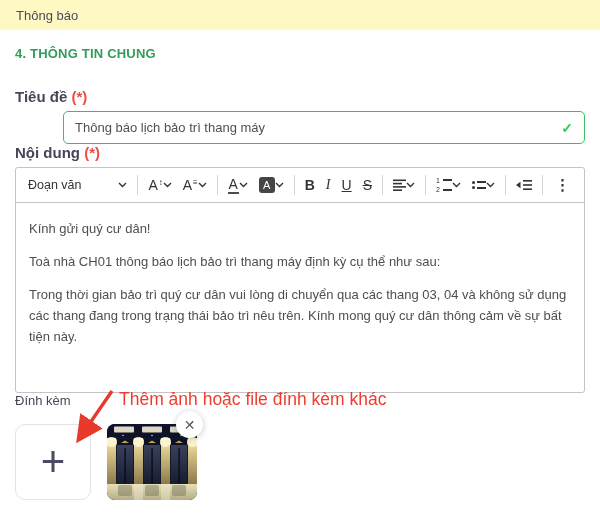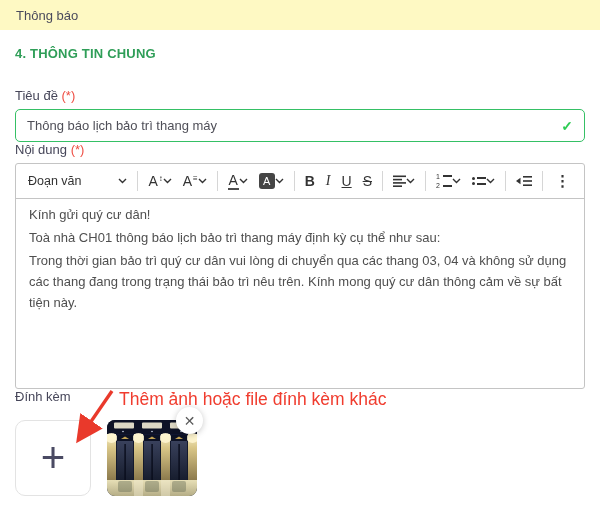--- a/index.html
+++ b/index.html
@@ -7,26 +7,26 @@
        -webkit-font-smoothing:antialiased;position:relative;overflow:hidden;}
   #app{width:600px;height:529px;position:relative;}
 
   
   .panel-header{height:30px;background:#fef9c3;display:flex;align-items:center;
                 padding:0 16px;font-size:13px;color:#4a4a5c;}
 
   .main{padding:0 15px;}
   .section-title{margin:16px 0 0;font-size:13px;font-weight:bold;color:#2f9e58;letter-spacing:.2px;}
 
-  .field-label{margin-top:27px;font-size:13px;color:#464659;}
+  .field-label{margin-top:27px;font-size:15px;color:#464659;font-weight:bold;}
   .field-label.nd{margin-top:0;}
   .req{color:#ee4d42;}
 
   
-  .title-input-wrap{position:relative;margin-top:6px;}
+  .title-input-wrap{position:relative;margin-top:6px;margin-left:48px;}
   .title-input{width:100%;box-sizing:border-box;height:33px;border:1.5px solid #35c065;
                border-radius:5px;padding:0 32px 0 11px;font-size:13px;color:#4f4f58;
                outline:none;background:#fff;font-family:"Liberation Sans",sans-serif;}
   .check{position:absolute;right:12px;top:50%;transform:translateY(-50%);
          color:#2ecc54;font-size:14px;font-weight:bold;}
 
   
   .editor{margin-top:6px;border:1px solid #c4c4c4;border-radius:3px;}
   .toolbar{height:34px;display:flex;align-items:center;padding:0 7px;
            border-bottom:1px solid #c4c4c4;gap:1px;}
@@ -48,21 +48,21 @@
   .icon-list{display:flex;flex-direction:column;gap:2.5px;}
   .icon-list .row{display:flex;align-items:center;gap:2.5px;}
   .icon-list .digit{font-size:7px;line-height:1;color:#333;width:4px;}
   .icon-list .dot{width:3px;height:3px;border-radius:50%;background:#333;}
   .icon-list .bar{width:9px;height:1.6px;background:#333;}
   .overflow{margin-left:auto;font-size:15px;font-weight:bold;color:#333;letter-spacing:0;
             padding:2px 7px;}
 
   .ed-content{height:186px;padding:3px 13px 0;font-size:13px;color:#4f4f4f;overflow:hidden;
               cursor:text;}
-  .ed-content p{margin:2px 0;line-height:21px;}
+  .ed-content p{margin:12px 0;line-height:21px;}
   .ed-content ul{margin:10px 0;padding-left:30px;}
   .ed-content li{line-height:17.5px;margin-bottom:2px;}
   .ed-content li::marker{color:#555;font-size:11px;}
   .misspell{text-decoration:underline;text-decoration-style:wavy;
             text-decoration-color:#e04b3c;text-decoration-thickness:1px;text-underline-offset:2px;}
 
   
   .attach-label{font-size:13px;color:#464659;}
   .attach-row{display:flex;gap:16px;margin-top:16px;align-items:flex-start;}
   .add-box{width:76px;height:76px;border:1px solid #e3e3e3;border-radius:10px;background:#fff;

